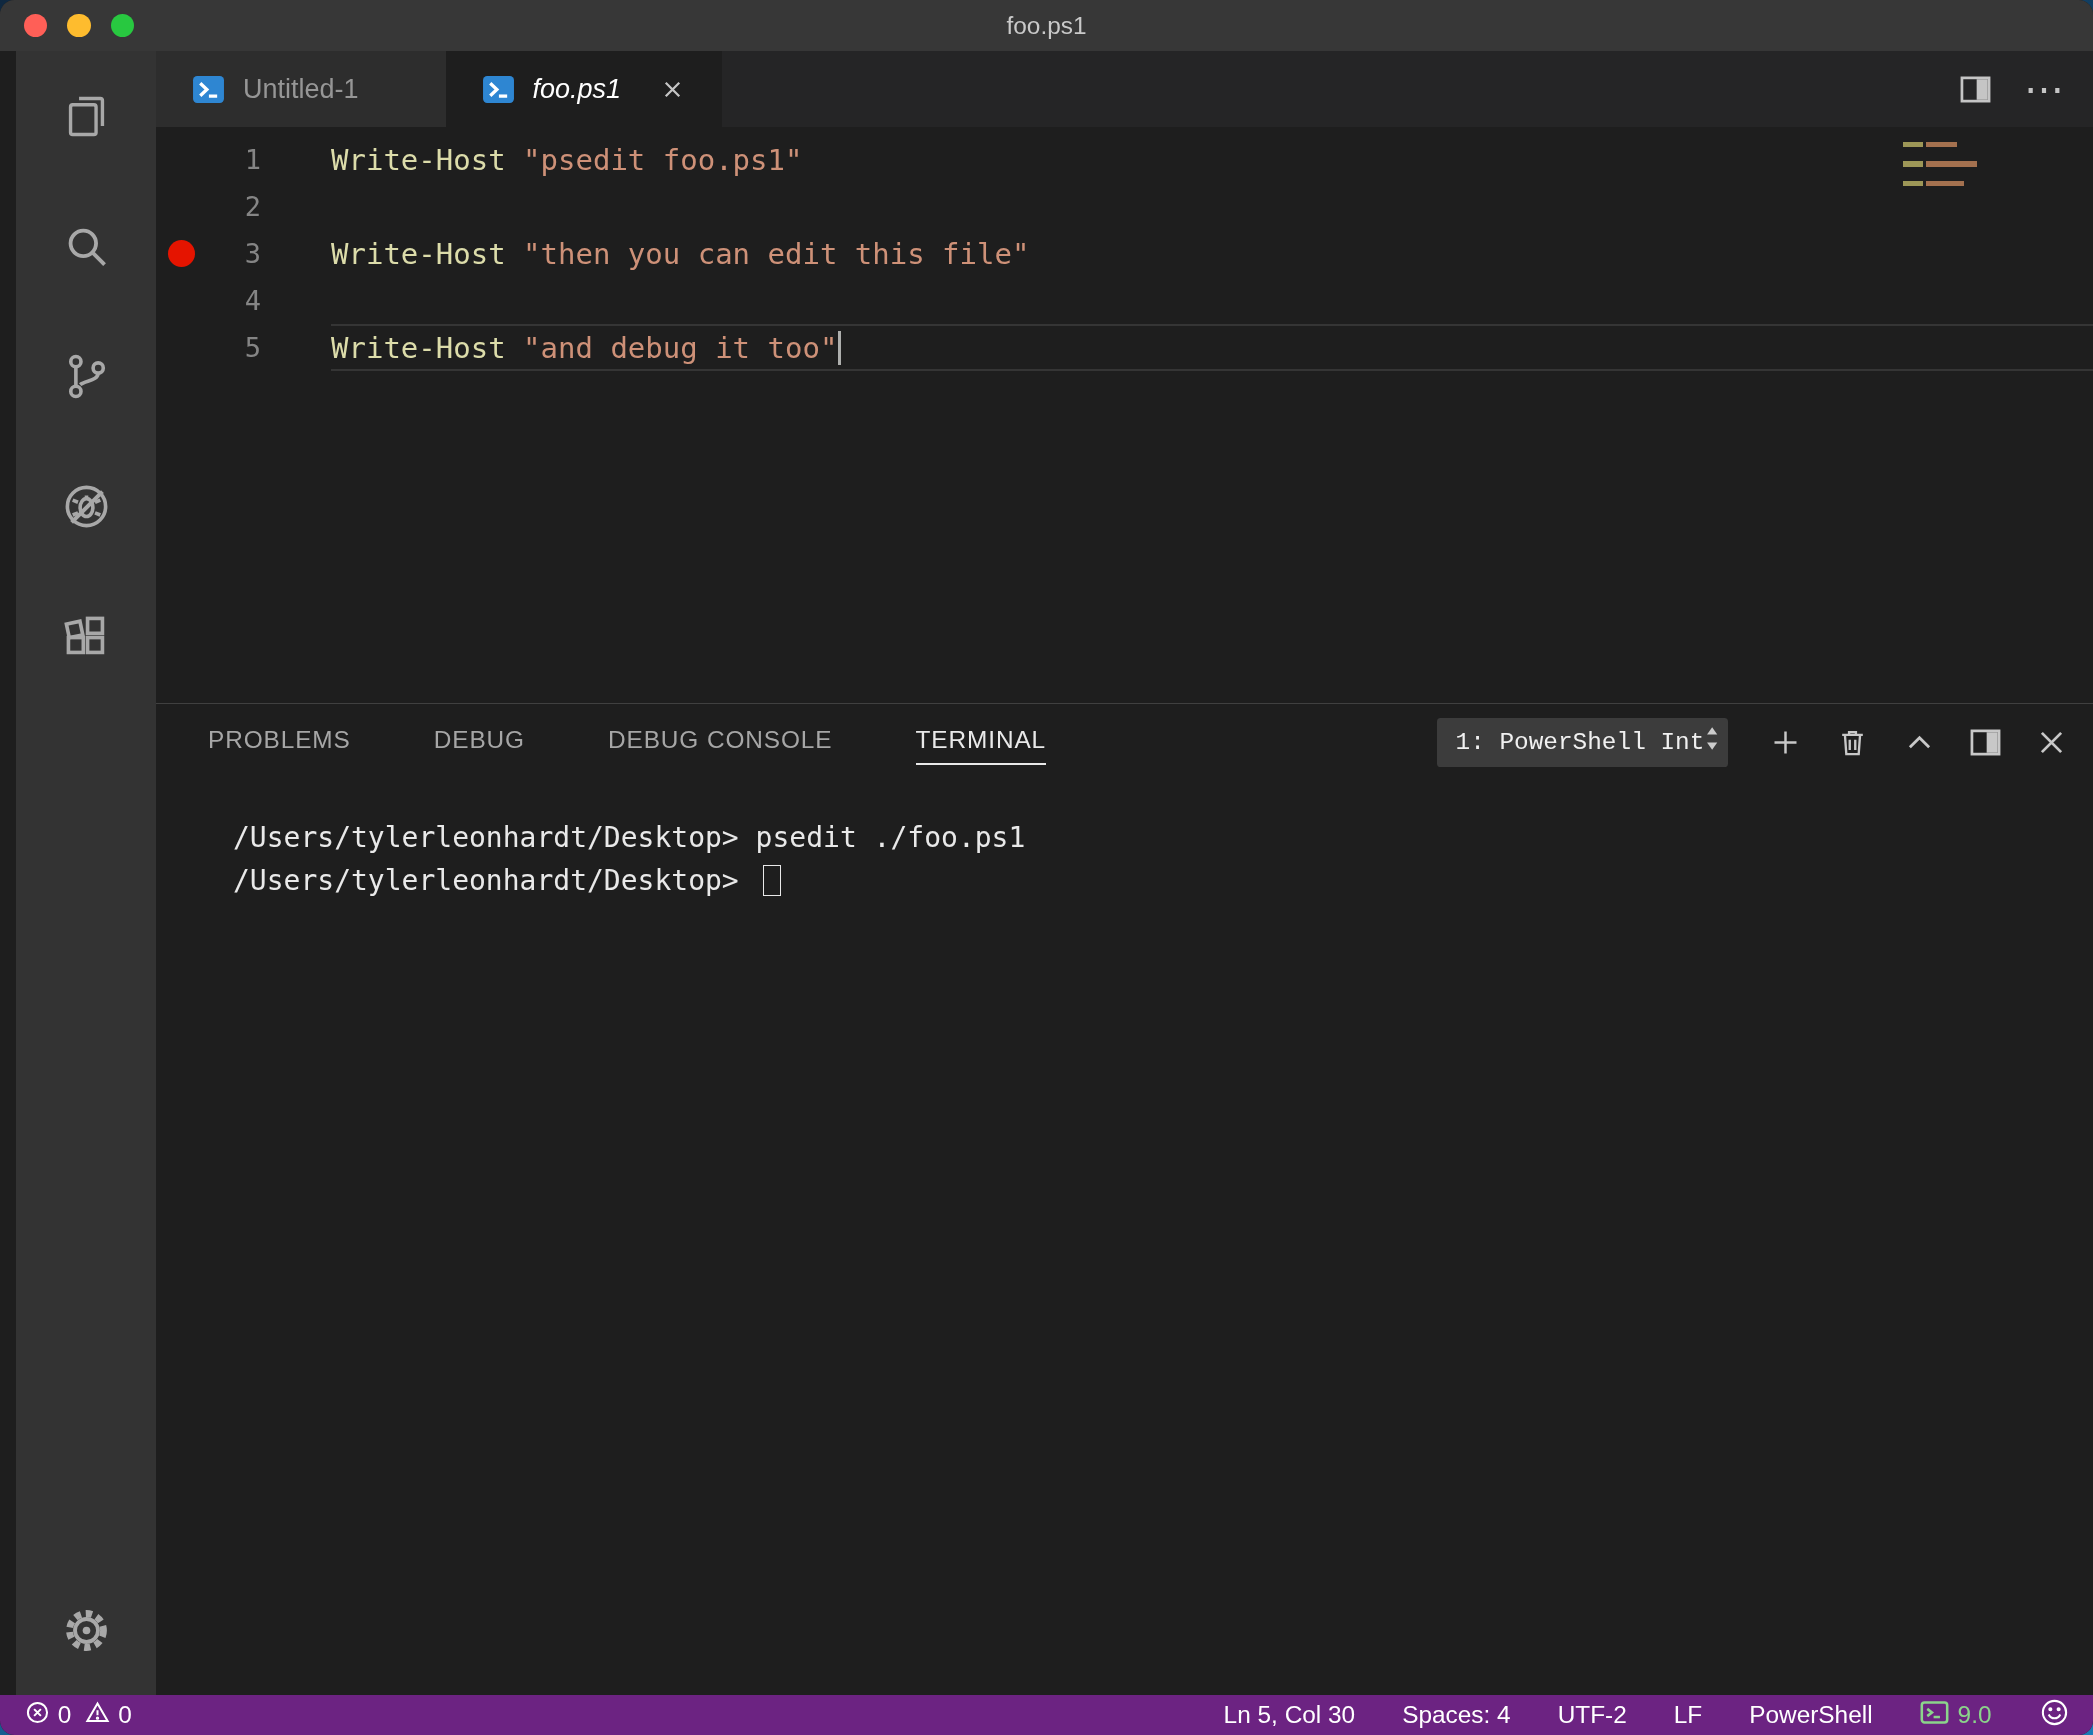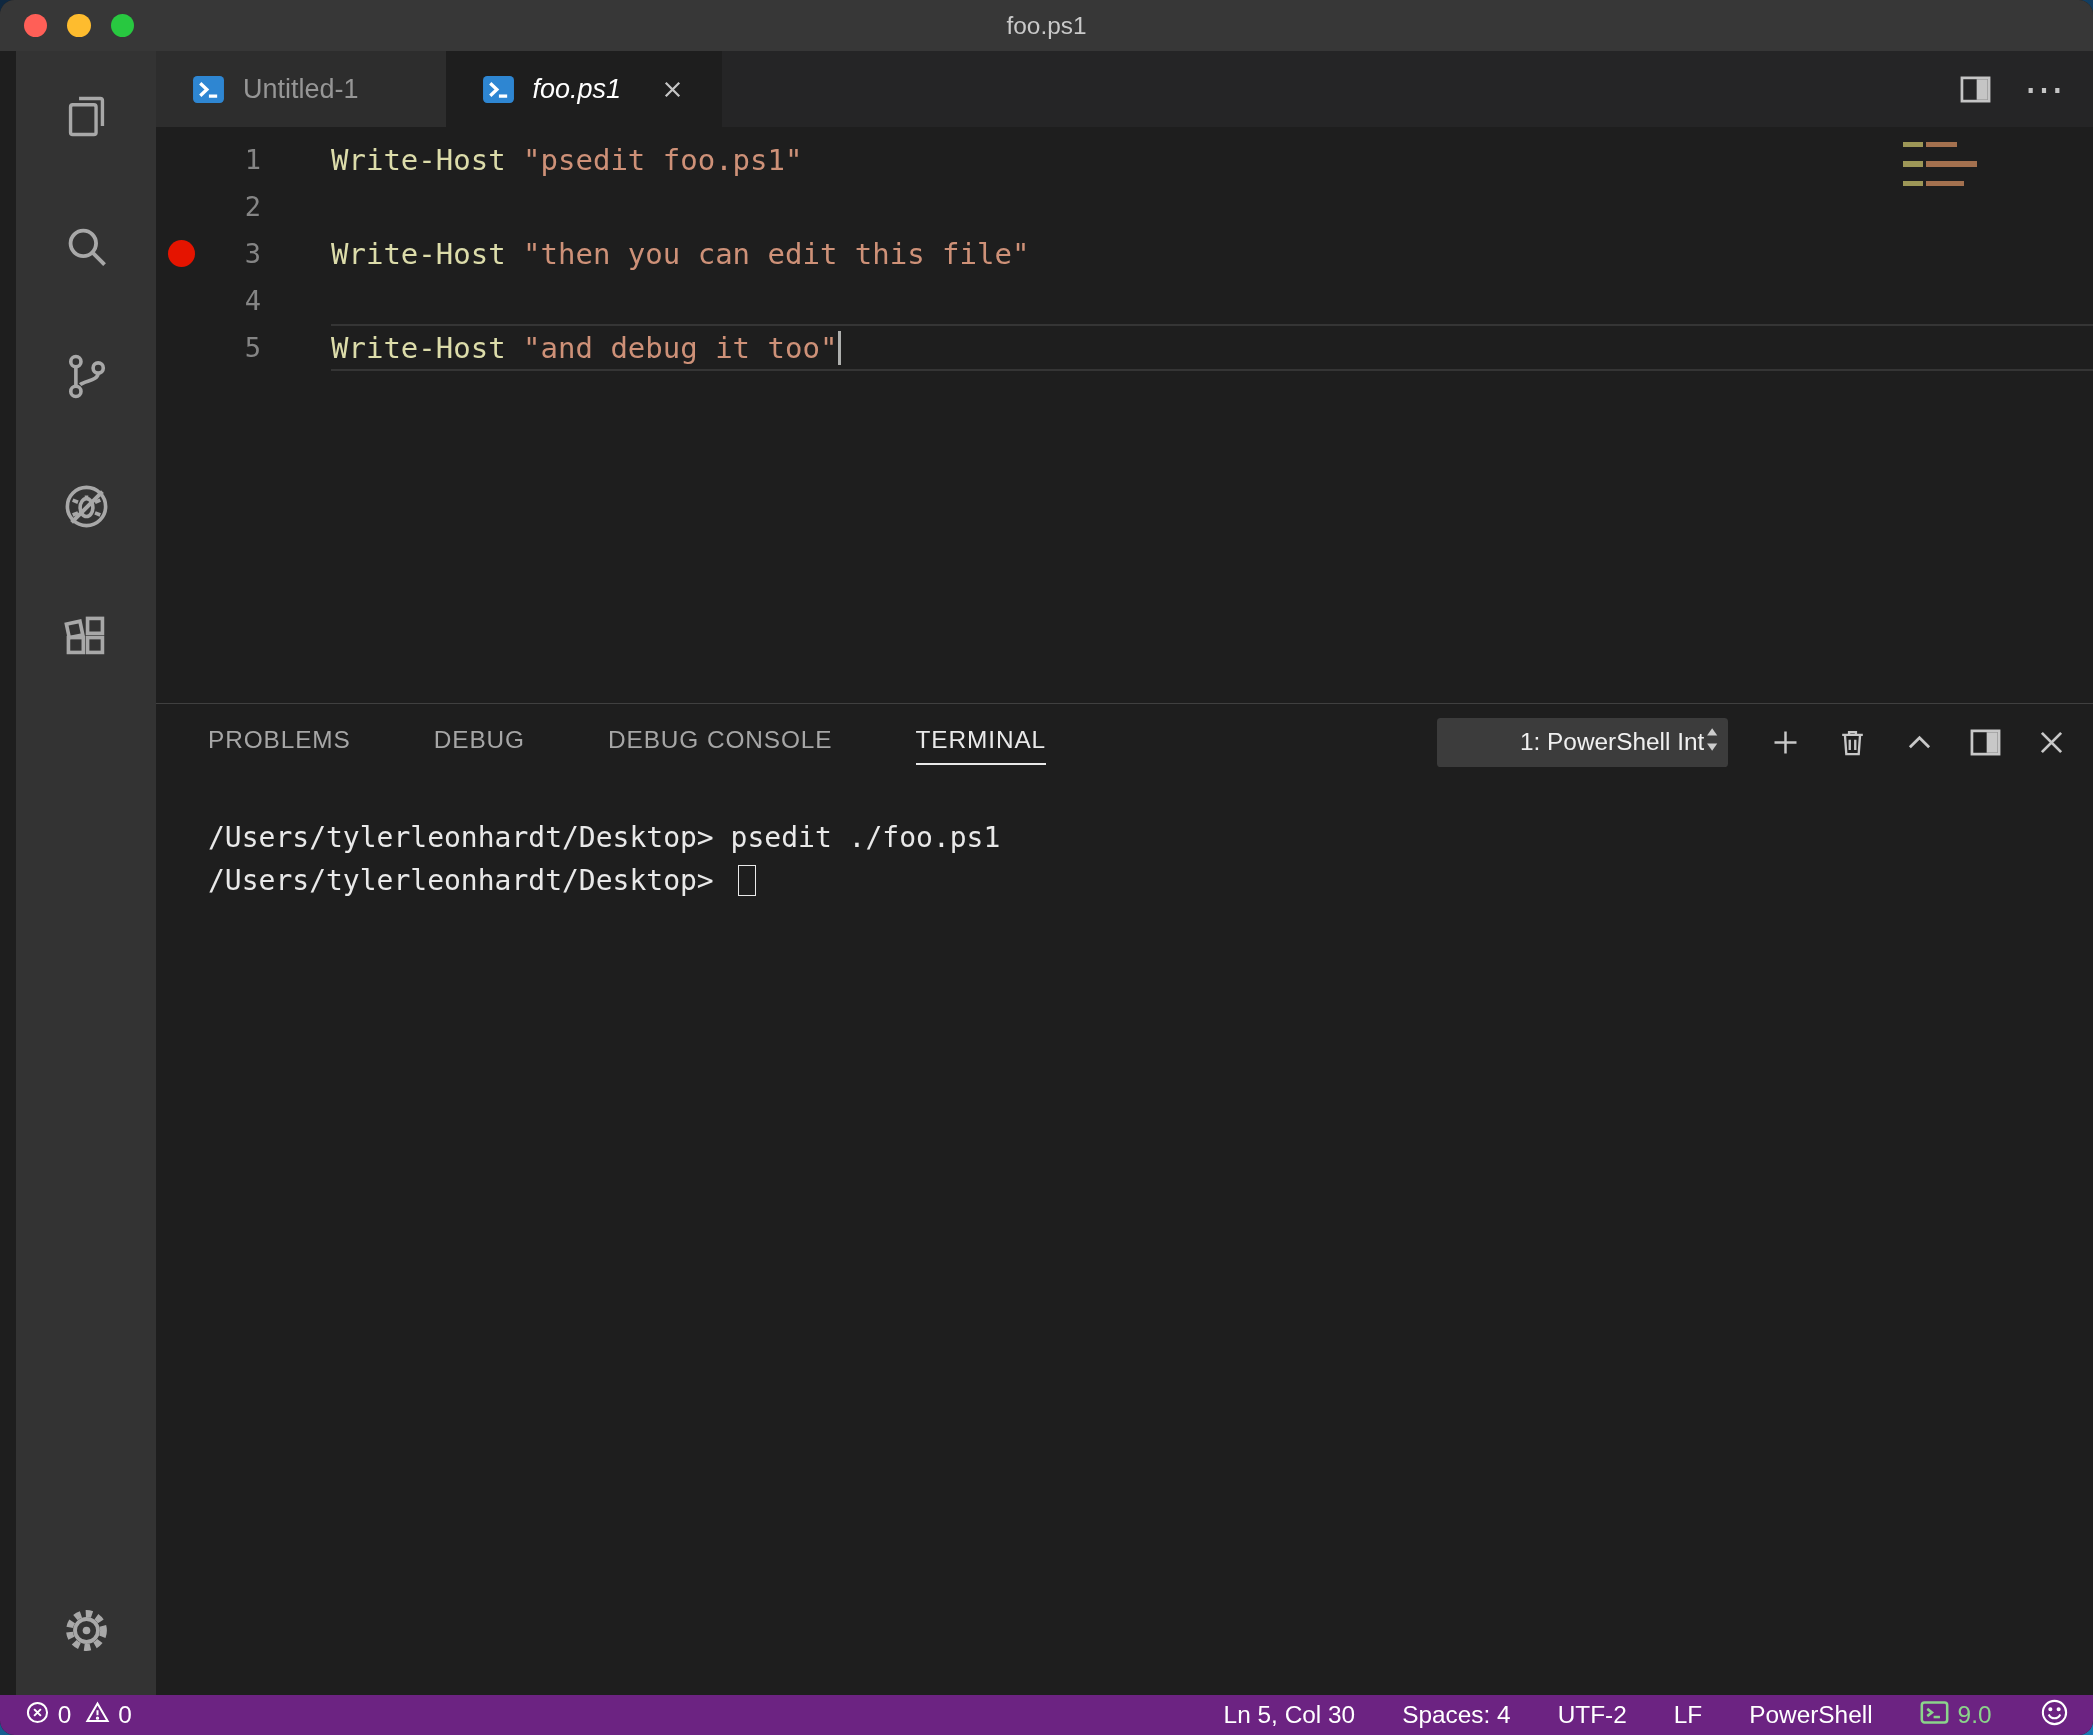--- a/index.html
+++ b/index.html
@@ -61,29 +61,29 @@
   .minimap { position:absolute; top:14.5px; right:116px; width:74px; }
   .mm-row { height:5.4px; margin-bottom:4.5px; display:flex; gap:2.7px; }
   .mm-row span { display:block; height:100%; }
 
   
   .panel { flex:1; border-top:1.8px solid #404040; display:flex; flex-direction:column; min-height:0; background:#1e1e1e;text-align:right; }
   .panel-header { flex:0 0 76px; display:flex; align-items:center; padding:0 25px 0 52px; }
   .panel-tabs { display:flex; gap:83px; }
   .panel-tab { font-size:24.4px; letter-spacing:0.9px; color:#a6a6a6; padding:7.2px 0 9px 0; }
   .panel-tab.active { color:#e9e9e9; border-bottom:2.7px solid #e9e9e9; }
-  .panel-actions { margin-left:auto; display:flex; align-items:center; gap:34px; }
+  .panel-actions { margin-left:auto; display:flex; align-items:center; gap:34px;font-family:Liberation Mono, monospace; }
   .term-picker { width:291px; height:49px; background:#3c3c3c; border-radius:3.6px;
     color:#f0f0f0; font-size:24.4px; display:flex; align-items:center;
     padding:0 7.2px 0 16.3px; margin-right:7.2px; }
   .picker-label { flex:1; white-space:nowrap; overflow:hidden; }
   .icon-btn { display:flex; align-items:center; justify-content:center; }
 
   .terminal { flex:1; padding:36px 0 0 52px;
-    font-family:"DejaVu Sans Mono", monospace; font-size:28px; color:#e9e9e9; }
+    font-family:"DejaVu Sans Mono", monospace; font-size:28px; color:#e9e9e9;margin-left:25px; }
   .term-line { height:43px; display:flex; align-items:center; white-space:pre; }
   .term-cursor { width:18px; height:31px; border:1.8px solid #e9e9e9; margin-left:7.2px; display:inline-block; }
 
   
   .status-bar { flex:0 0 40px; display:flex; align-items:center; color:#ffffff;
     font-size:24.4px; padding:0 23.5px 0 23.5px; }
   .status-left { display:flex; align-items:center; gap:12.7px; }
   .status-group { display:flex; align-items:center; gap:7.2px; }
   .status-right { margin-left:auto; display:flex; align-items:center; gap:47px; }
   .status-item { white-space:nowrap; }

